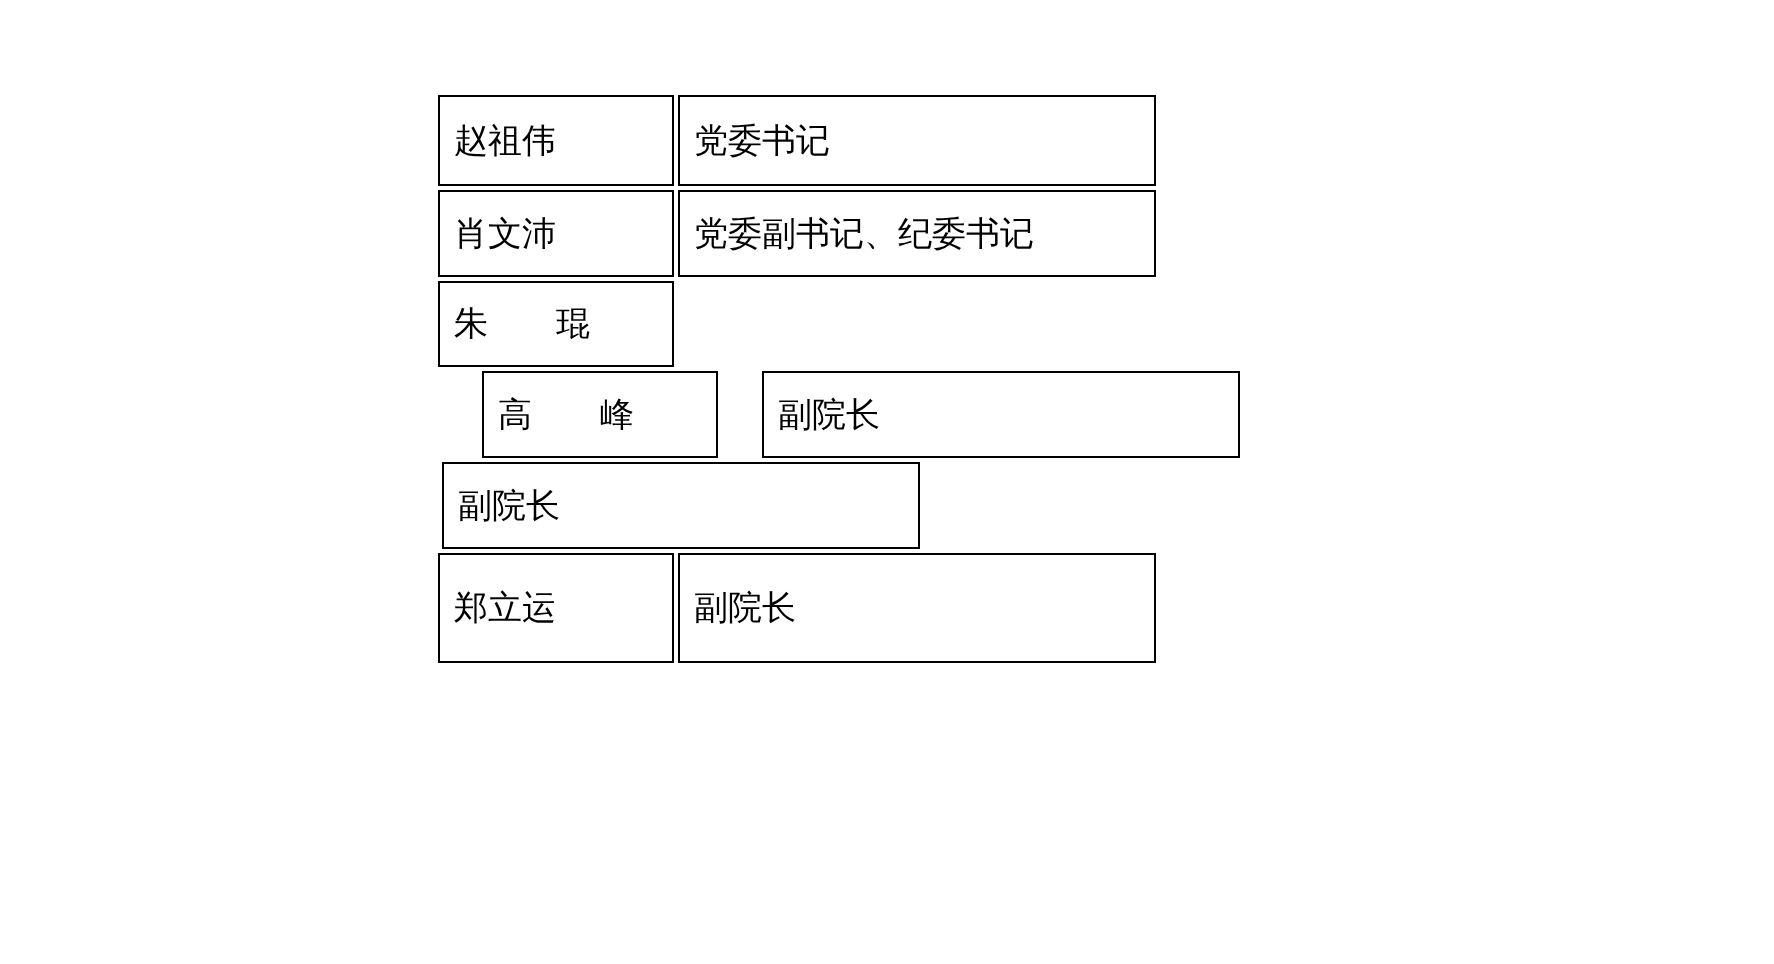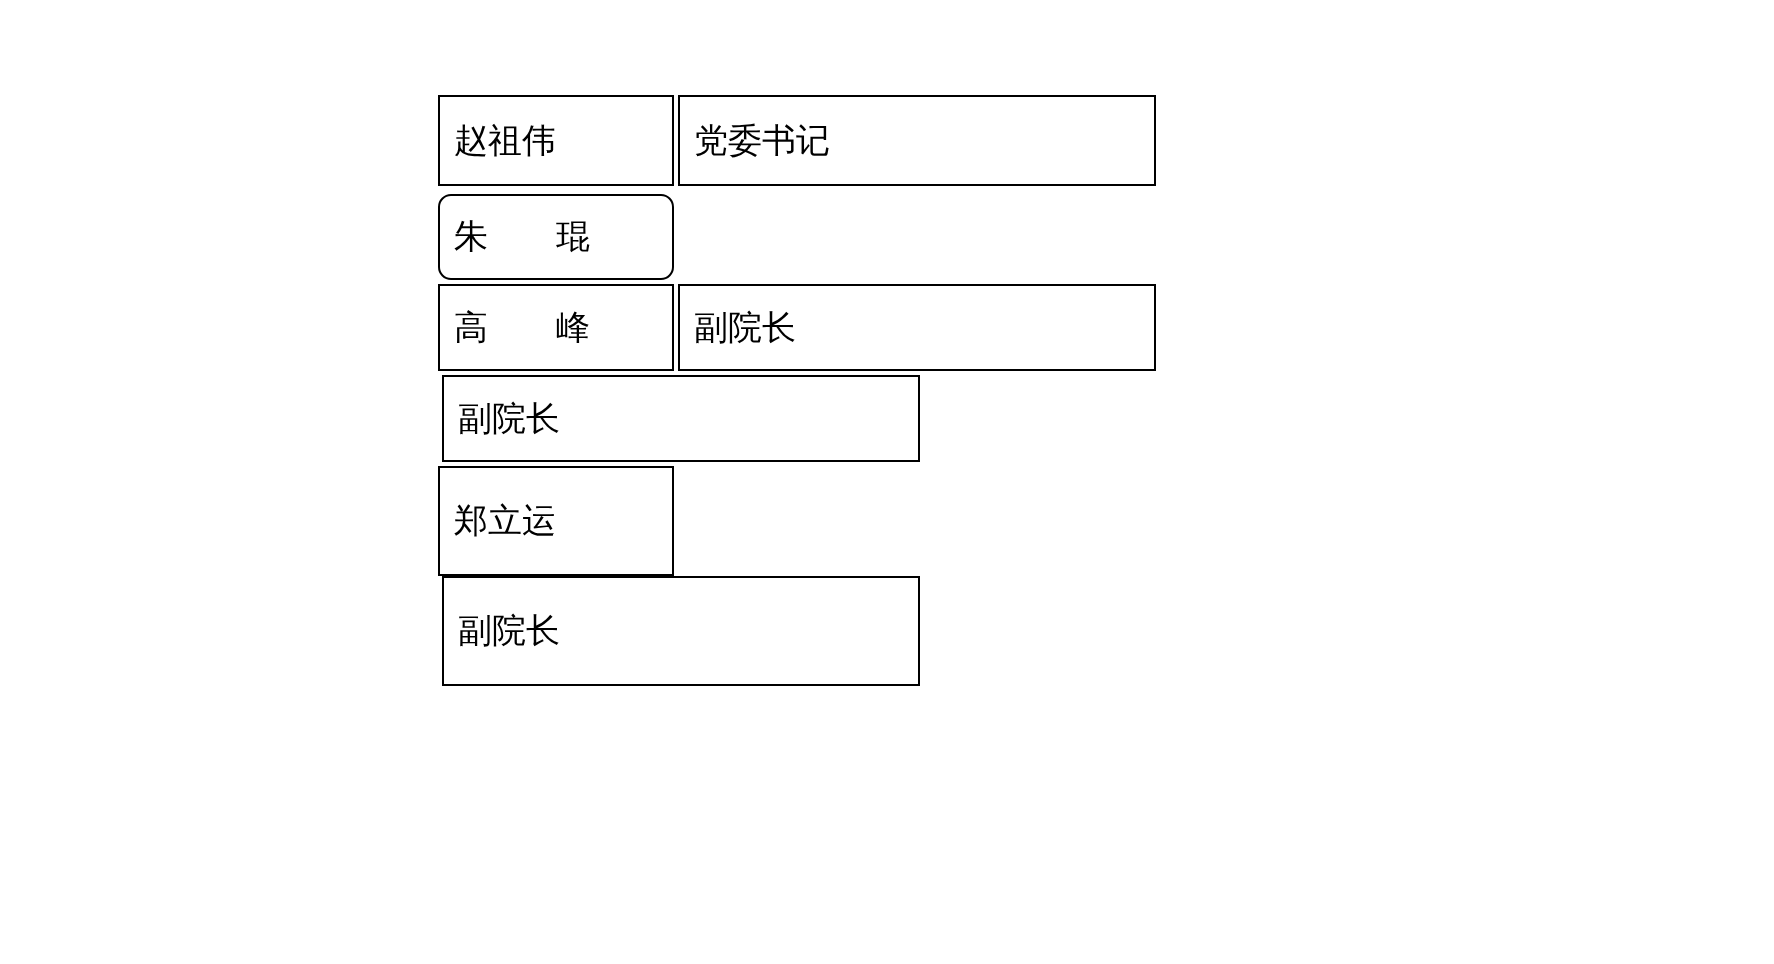--- a/index.html
+++ b/index.html
@@ -34,21 +34,20 @@
   }
 
   .roster-row {
     display: flex;
     flex-direction: row;
     align-items: stretch;
     margin-bottom: 4px;
   }
   .roster-row:last-child {
     margin-bottom: 0;
-    flex-direction: column;
   }
 
   .cell {
     border: 2px solid #000000;
     background: #ffffff;
     box-sizing: border-box;
     display: flex;
     align-items: center;
     color: #000000;
     font-size: 34px;
@@ -67,22 +66,22 @@
     width: 478px;
     min-width: 478px;
     margin-left: 4px;
     padding: 0 6px 0 14px;
     text-align: right;
   }
 
   .r1 .cell { height: 91px; }
   .r2 .cell { height: 87px; }
   .r3 .cell { height: 87px; }
-  .r4 .cell { height: 86px; border-radius: 13px; }
-  .r5 .cell { height: 87px; }
+  .r4 .cell { height: 86px; }
+  .r5 .cell { height: 87px; margin-left: 44px; }
   .r6 .cell { height: 87px; }
   .r7 .cell { height: 110px; }
 
   
   .spaced {
     letter-spacing: 0;
   }
 </style>
 </head>
 <body>
@@ -95,20 +94,26 @@
       <div class="cell cell-name">
         <span>赵祖伟</span>
       </div>
       <div class="cell cell-title">
         <span>党委书记</span>
       </div>
     </div>
 
 
     <div class="roster-row r3">
+      <div class="cell cell-name">
+        <span>肖文沛</span>
+      </div>
+      <div class="cell cell-title">
+        <span>党委副书记、纪委书记</span>
+      </div>
     </div>
 
     <div class="roster-row r4">
       <div class="cell cell-name">
         <span class="spaced">朱　　琨</span>
       </div>
     </div>
 
     <div class="roster-row r5">
       <div class="cell cell-name">

